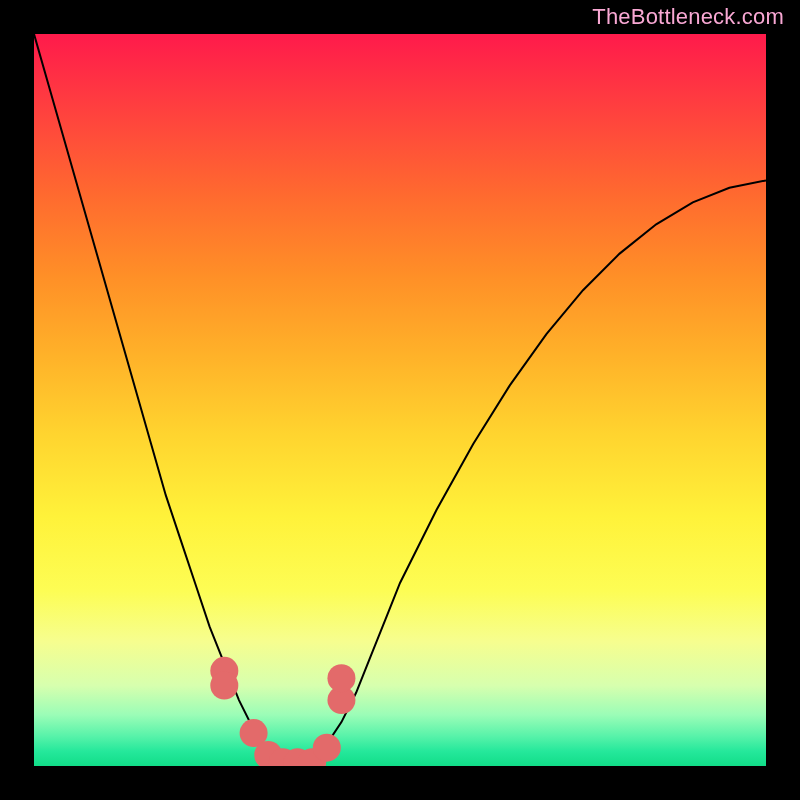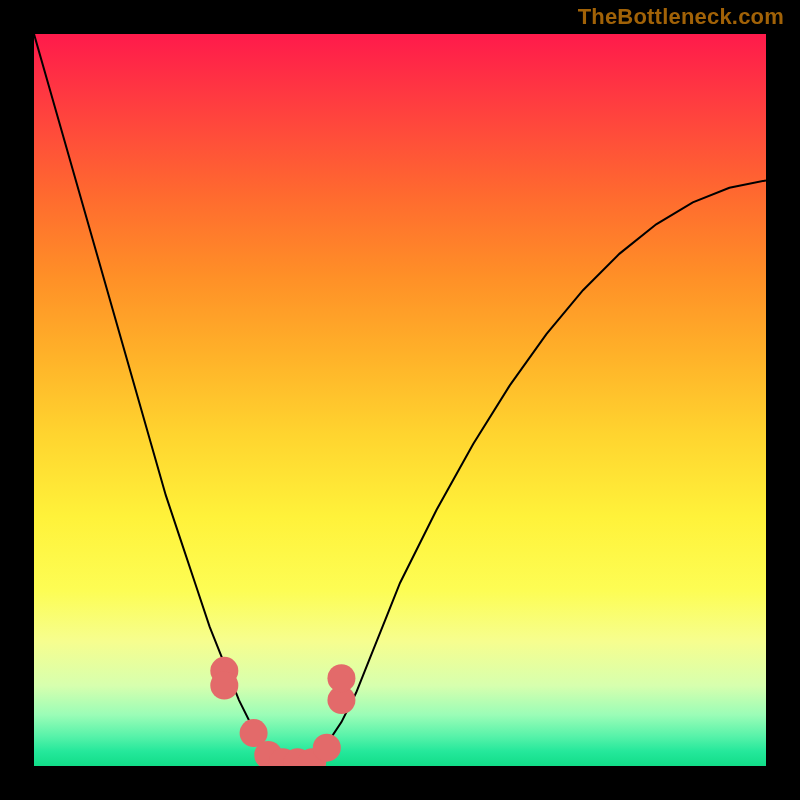--- a/index.html
+++ b/index.html
@@ -46,24 +46,24 @@
     position: absolute;
     left: 34px;
     top: 34px;
     width: 732px;
     height: 732px;
   }
   .watermark {
     position: absolute;
     top: 4px;
     right: 16px;
-    color: #a16207;
+    color: #f9a8d4;
     font-size: 22px;
     letter-spacing: 0.2px;
-    font-weight: 700;
+    font-weight: 400;
   }
 </style>
 </head>
 <body>
 
 <div class="frame">
   <div class="plot-area"></div>
 
   <svg class="svg-layer" viewBox="0 0 732 732">
     <g id="curve-group">

